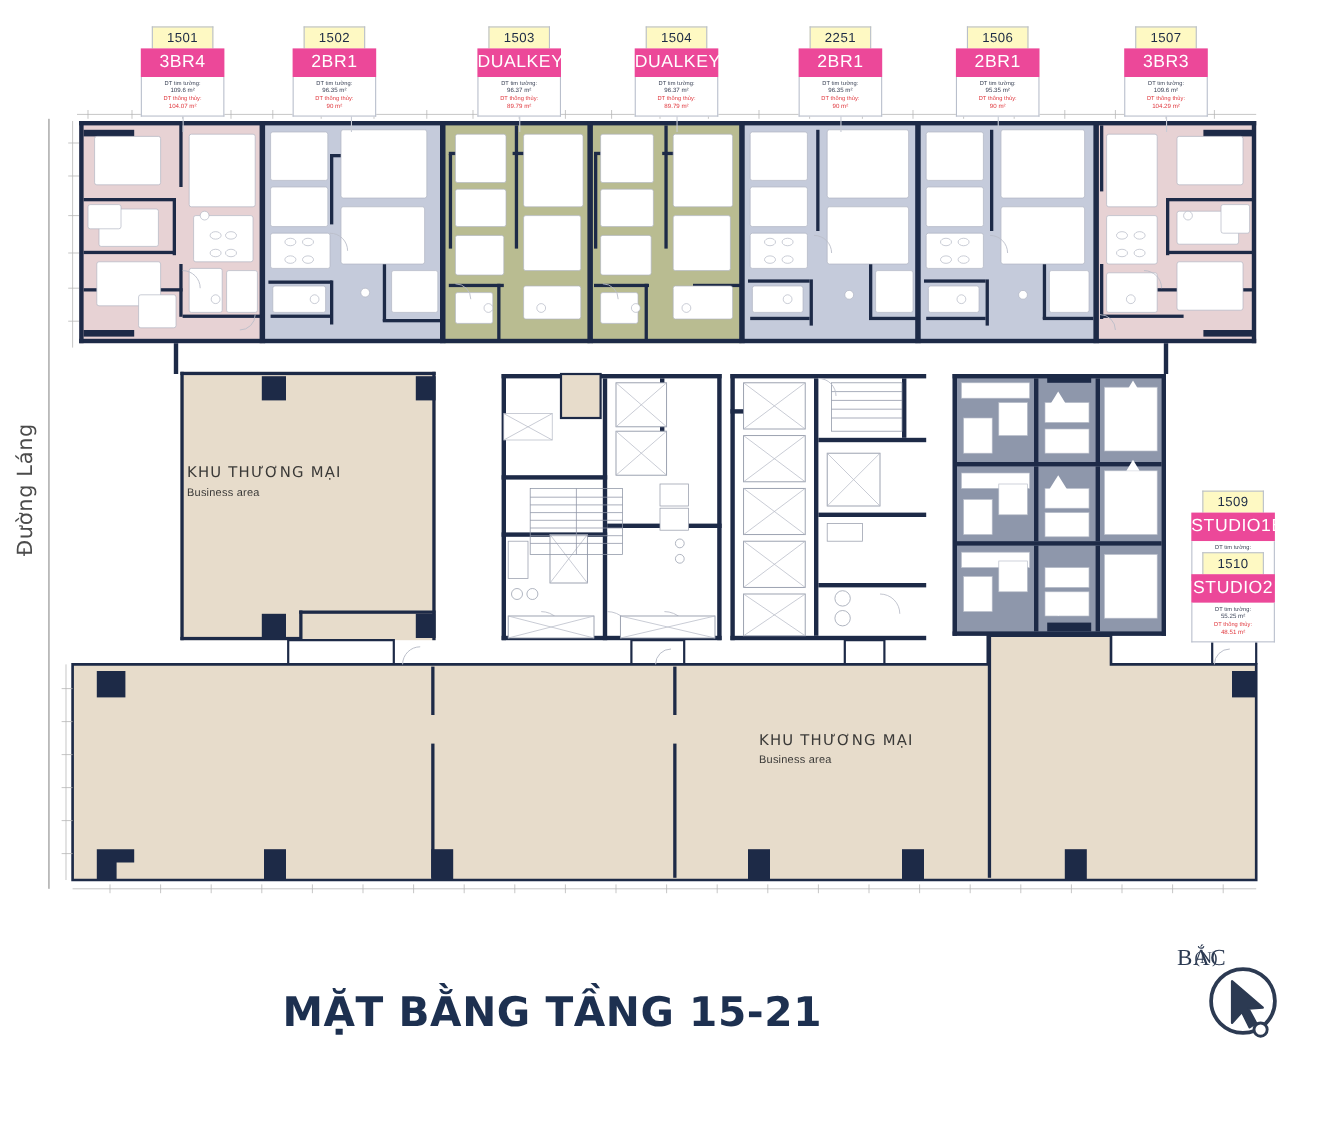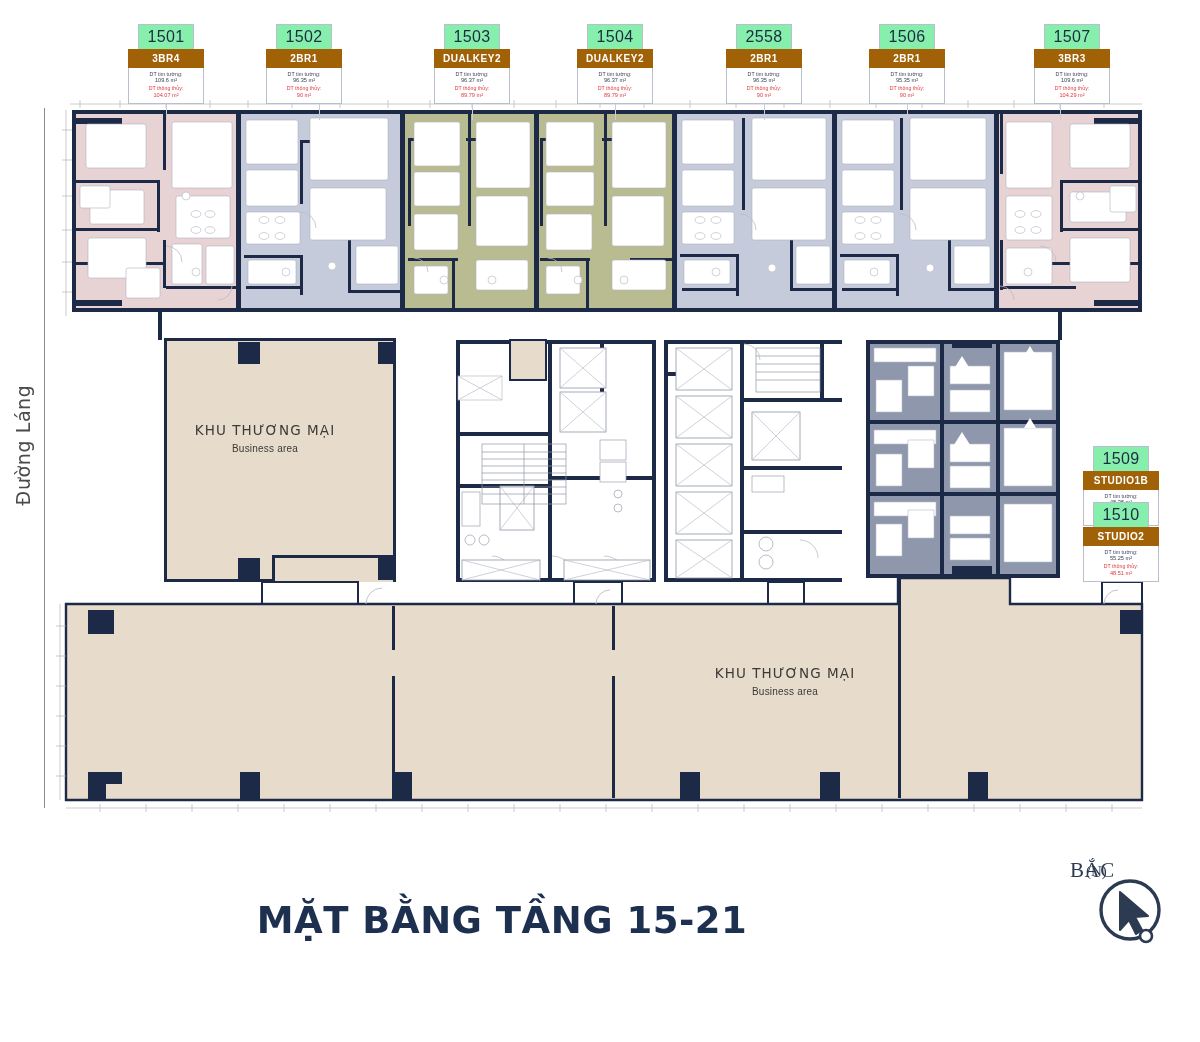--- a/index.html
+++ b/index.html
@@ -19,35 +19,35 @@
 
   
   .unit-label {
     position: absolute;
     width: 76px;
     text-align: center;
     z-index: 40;
   }
   .unit-code {
     border: 1px solid #b9bfcc;
-    background: #86efac;
+    background: #fef9c3;
     color: #1d2b45;
-    font-size: 16px;
+    font-size: 12px;
     letter-spacing: .4px;
     padding: 3px 0 3px;
     line-height: 1.1;
     width: 56px;
     margin: 0 auto;
     border-bottom: none;
   }
   .unit-type {
-    background: #a16207;
+    background: #ec4899;
     color: #ffffff;
-    font-size: 10px;
-    font-weight: bold;
+    font-size: 16px;
+    font-weight: normal;
     letter-spacing: .5px;
     padding: 4px 0;
     line-height: 1.1;
   }
   .unit-areas {
     border: 1px solid #b9bfcc;
     border-top: none;
     background: #ffffff;
     padding: 3px 2px 4px;
     line-height: 1.32;
@@ -94,21 +94,21 @@
     width: 1px; height: 700px;
     background: #8b8b8b;
   }
 
   
   #plan { position: absolute; left: 0; top: 0; width: 1200px; height: 840px; }
 
   
   .biz {
     position: absolute;
-    text-align: center;
+    text-align: left;
     z-index: 30;
     color: #3b3a38;
     pointer-events: none;
   }
   .biz .b1 {
     font-size: 13.5px; letter-spacing: 1.1px;
     font-family: "DejaVu Sans", sans-serif;
     display: block; margin-bottom: 5px;
   }
   .biz .b2 {
@@ -730,21 +730,21 @@
     <div class="unit-areas">
       <span class="ar-lab">DT tim tường:</span>
       <span class="ar-val">96.37 m²</span>
       <span class="ar-lab red">DT thông thủy:</span>
       <span class="ar-val red">89.79 m²</span>
     </div>
   </div>
 
   <div class="stem" style="left:764px; top:96px; height:24px;"></div>
   <div class="unit-label" style="left:726px; top:24px;">
-    <div class="unit-code">2558</div>
+    <div class="unit-code">2251</div>
     <div class="unit-type">2BR1</div>
     <div class="unit-areas">
       <span class="ar-lab">DT tim tường:</span>
       <span class="ar-val">96.35 m²</span>
       <span class="ar-lab red">DT thông thủy:</span>
       <span class="ar-val red">90 m²</span>
     </div>
   </div>
 
   <div class="stem" style="left:907px; top:96px; height:24px;"></div>
@@ -753,21 +753,21 @@
     <div class="unit-type">2BR1</div>
     <div class="unit-areas">
       <span class="ar-lab">DT tim tường:</span>
       <span class="ar-val">95.35 m²</span>
       <span class="ar-lab red">DT thông thủy:</span>
       <span class="ar-val red">90 m²</span>
     </div>
   </div>
 
   <div class="stem" style="left:1060px; top:96px; height:24px;"></div>
-  <div class="unit-label" style="left:1022px; top:24px;margin-left:12px;">
+  <div class="unit-label" style="left:1022px; top:24px;">
     <div class="unit-code">1507</div>
     <div class="unit-type">3BR3</div>
     <div class="unit-areas">
       <span class="ar-lab">DT tim tường:</span>
       <span class="ar-val">109.6 m²</span>
       <span class="ar-lab red">DT thông thủy:</span>
       <span class="ar-val red">104.29 m²</span>
     </div>
   </div>
 

